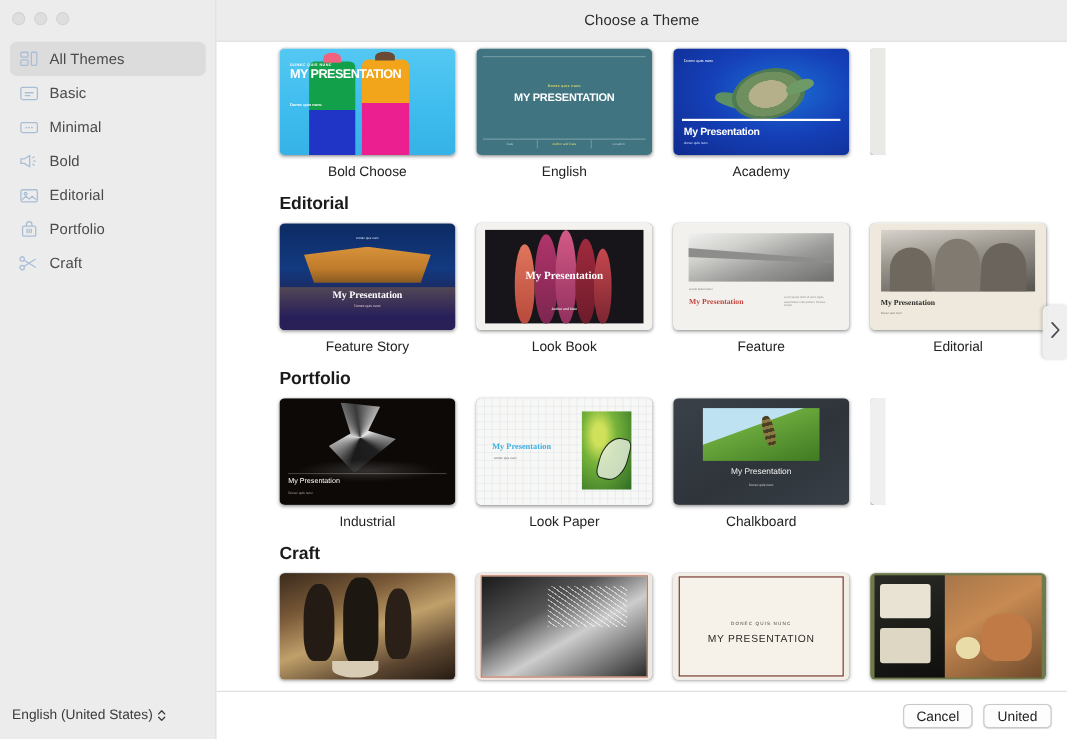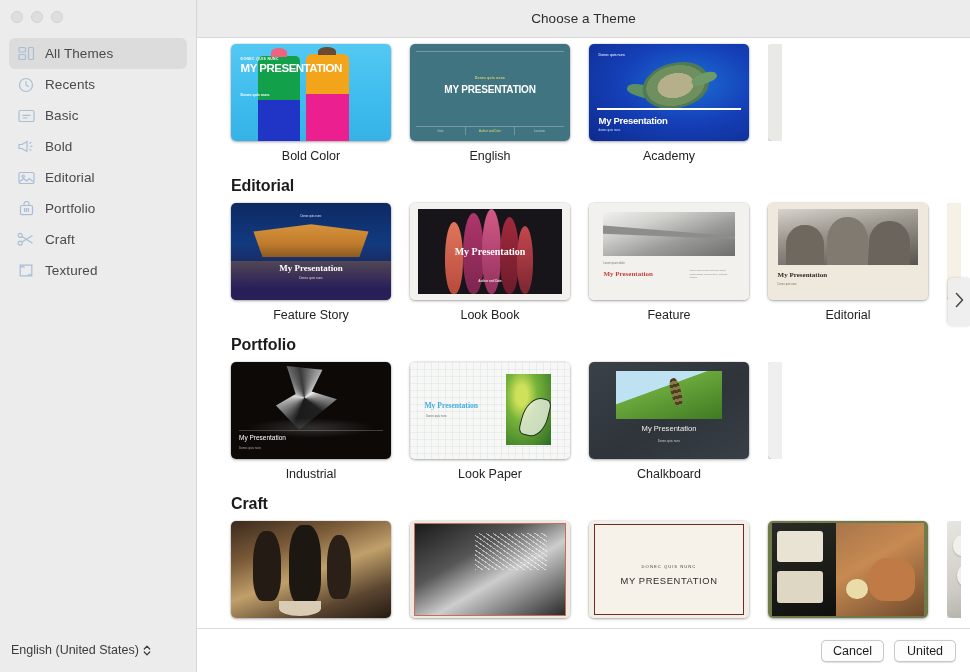--- a/index.html
+++ b/index.html
@@ -132,21 +132,21 @@
   }
 
   #scrollarea {
     flex: 1 1 auto;
     overflow: hidden;
     position: relative;
     background: #ffffff;
     padding-bottom: 0;
   }
 
-  .section { position: relative; }
+  .section { position: relative; margin-left: 23px; }
 
   .section-title {
     font-size: 16px;
     font-weight: bold;
     color: #1b1b1d;
     padding: 14px 0 8px 34px;
     letter-spacing: -0.1px;
   }
 
   .row {
@@ -506,40 +506,42 @@
         <span class="side-ico">
           <svg width="17" height="15" viewBox="0 0 17 15" fill="none" stroke="#a9bed6" stroke-width="1.2">
             <rect x="1" y="1.5" width="6.5" height="4.5" rx="1"></rect>
             <rect x="1" y="8.5" width="6.5" height="5" rx="1"></rect>
             <rect x="10.5" y="1.5" width="5" height="12" rx="1"></rect>
           </svg>
         </span>
         <span class="side-label">All Themes</span>
       </div>
 
-      <div class="side-item">
-        <span class="side-ico">
-          <svg width="16" height="16" viewBox="0 0 16 16" fill="none" stroke="#a9bed6" stroke-width="1.2">
-            <circle cx="8" cy="8" r="6.5"></circle>
-              <path d="M8 4.3V8l3 1.7"></path>
-          </svg>
-        </span>
-        <span class="side-label">Recents</span>
-      </div>
 
       <div class="side-item">
         <span class="side-ico">
           <svg width="17" height="14" viewBox="0 0 17 14" fill="none" stroke="#a9bed6" stroke-width="1.2">
             <rect x="1" y="1.5" width="15" height="11" rx="1.6"></rect>
             <path d="M4.5 6.3h8M4.5 9h5"></path>
           </svg>
         </span>
         <span class="side-label">Basic</span>
       </div>
 
+      <div class="side-item">
+        <span class="side-ico">
+          <svg width="17" height="14" viewBox="0 0 17 14" fill="none" stroke="#a9bed6" stroke-width="1.2">
+            <rect x="1" y="2.5" width="15" height="9" rx="1.6"></rect>
+            <circle cx="6" cy="7" r=".85" fill="#a9bed6" stroke="none"></circle>
+            <circle cx="8.5" cy="7" r=".85" fill="#a9bed6" stroke="none"></circle>
+            <circle cx="11" cy="7" r=".85" fill="#a9bed6" stroke="none"></circle>
+          </svg>
+        </span>
+        <span class="side-label">Minimal</span>
+      </div>
 
       <div class="side-item">
         <span class="side-ico">
           <svg width="18" height="15" viewBox="0 0 18 15" fill="none" stroke="#a9bed6" stroke-width="1.2">
             <path d="M2 5.5h3l5-3v10l-5-3H2z"></path>
             <path d="M12.5 4.6l1.8-1.3M13.2 7.4h2.2M12.5 10.2l1.8 1.3"></path>
           </svg>
         </span>
         <span class="side-label">Bold</span>
       </div>
@@ -570,29 +572,20 @@
         <span class="side-ico">
           <svg width="18" height="15" viewBox="0 0 18 15" fill="none" stroke="#a9bed6" stroke-width="1.2">
             <circle cx="3.2" cy="3.4" r="2"></circle>
               <circle cx="3.2" cy="11.2" r="2"></circle>
             <path d="M5 4.6l10.5 6.6M5 10l10.5-6.6"></path>
           </svg>
         </span>
         <span class="side-label">Craft</span>
       </div>
 
-      <div class="side-item">
-        <span class="side-ico">
-          <svg width="16" height="15" viewBox="0 0 16 15" fill="none" stroke="#a9bed6" stroke-width="1.2">
-            <path d="M2.2 2.2h11.6v10.6H2.2z"></path>
-            <path d="M2.2 4.6c1.4-1.4 3-1.4 4.4 0M9.4 12.8c1.4-1.4 3-1.4 4.4 0" opacity=".9"></path>
-          </svg>
-        </span>
-        <span class="side-label">Textured</span>
-      </div>
 
     </div>
 
     <div id="lang-wrap">
       <div id="lang-pop">
         <span>English (United States)</span>
         <span id="lang-chev">
           <svg width="8" height="13" viewBox="0 0 8 13" fill="none" stroke="#3b3b3d" stroke-width="1.25" stroke-linecap="round" stroke-linejoin="round">
             <path d="M1.3 5L4 2.1 6.7 5"></path>
               <path d="M1.3 8L4 10.9 6.7 8"></path>
@@ -615,21 +608,21 @@
 
           <div class="cell">
             <div class="thumb th-bold">
               <div class="t-fill"></div>
                 <div class="fig-a"></div>
                 <div class="fig-b"></div>
               <div class="tx k1">DONEC QUIS NUNC</div>
               <div class="tx k2">MY PRESENTATION</div>
               <div class="tx k3">Donec quis nunc</div>
             </div>
-            <div class="cap">Bold Color</div>
+            <div class="cap">Bold Choose</div>
           </div>
 
 
           <div class="cell">
             <div class="thumb th-brief">
               <div class="t-fill"></div>
                 <div class="rule-t"></div>
               <div class="tx k0">Donec quis nunc</div>
               <div class="tx k1">MY PRESENTATION</div>
               <div class="foot">

